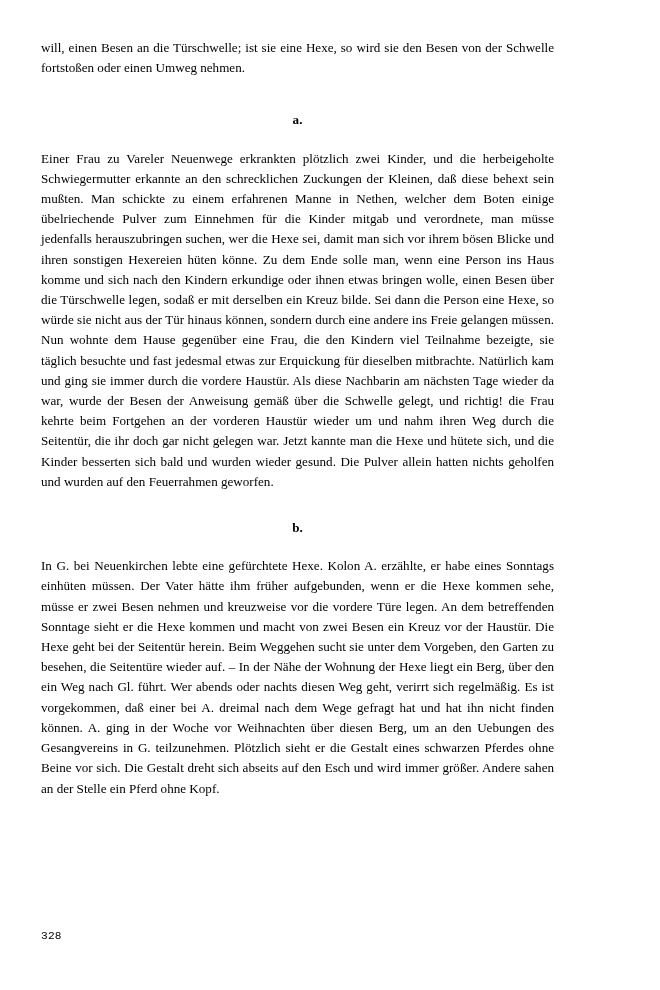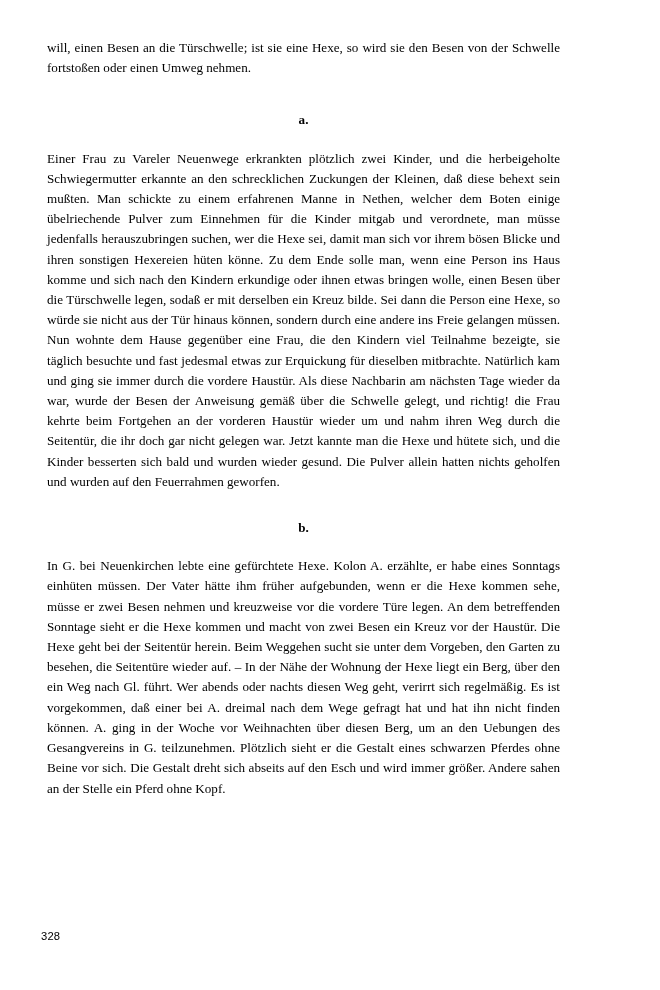--- a/index.html
+++ b/index.html
@@ -18,21 +18,21 @@
   .page {
     position: absolute;
     left: 0;
     top: 0;
     width: 660px;
     height: 990px;
     box-sizing: border-box;
   }
   .content {
     position: absolute;
-    left: 47px;
+    left: 41px;
     top: 38px;
     width: 513px;
   }
   p.body {
     margin: 0;
     font-size: 13.1px;
     line-height: 20.2px;
     text-align: justify;
     text-justify: inter-word;
     hyphens: manual;
@@ -58,21 +58,21 @@
     height: 26px;
   }
   .gap-d {
     height: 18px;
   }
   .folio {
     position: absolute;
     left: 41px;
     top: 930px;
     font-size: 11.2px;
-    font-family: Liberation Sans, sans-serif;
+    font-family: Liberation Mono, monospace;
     letter-spacing: 0.2px;
   }
 </style>
 </head>
 <body>
 
 <div class="page">
   <div class="content">
 
     <p class="body">will, einen Besen an die Türschwelle; ist sie eine Hexe, so wird sie den Besen von der Schwelle fortstoßen oder einen Umweg nehmen.</p>

